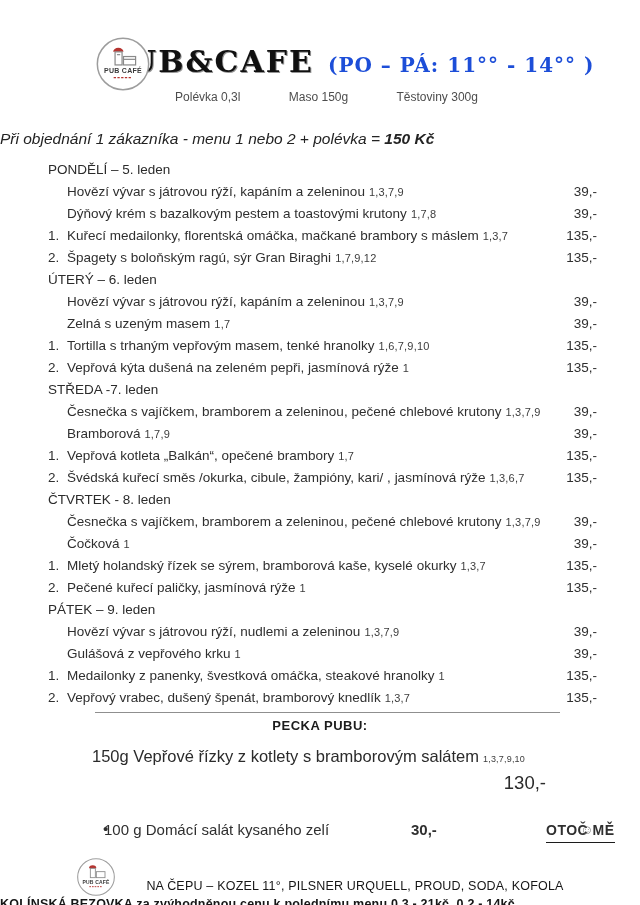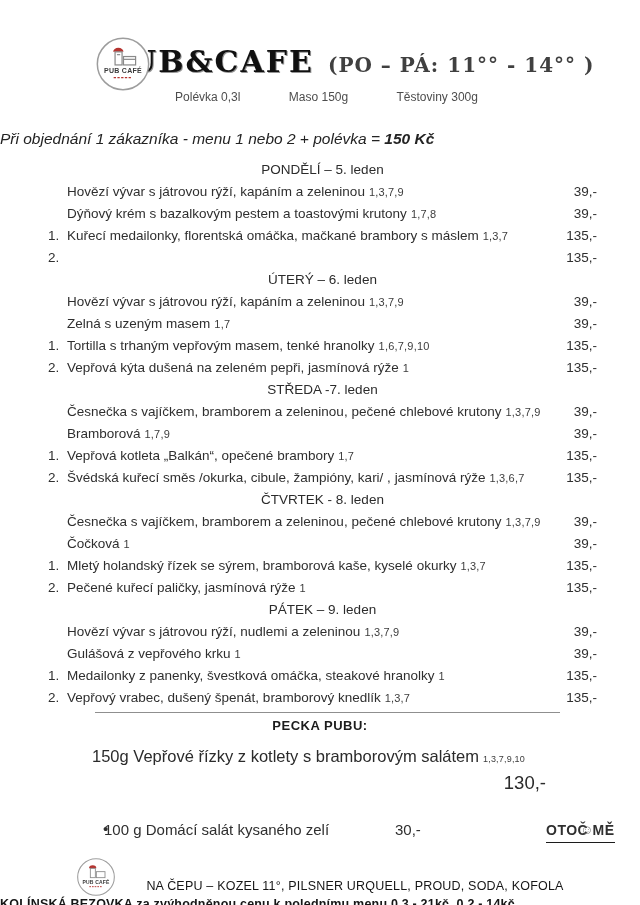--- a/index.html
+++ b/index.html
@@ -15,45 +15,45 @@
   .logo-top{position:absolute;left:95px;top:36px;width:56px;height:56px;}
   .title-line{margin:44px 0 0 60px;text-align:center;line-height:36px;white-space:nowrap;}
   .brand{
     font-family:"DejaVu Serif", serif;
     font-weight:bold;font-size:30px;color:#101010;
     letter-spacing:2px;
     text-shadow:1px 1px 0 rgba(60,60,60,.55);
   }
   .hours{
     font-family:"DejaVu Serif", serif;
-    font-weight:bold;font-size:20px;color:#404040;
+    font-weight:bold;font-size:20px;color:#1d4ed8;
     margin-left:14px;letter-spacing:1px;
   }
   .measures{margin-top:5px;text-align:center;font-size:12px;color:#4d4d4d;line-height:15px;}
   .measures span{margin:0 16px;padding-left:13px;}
   .promo{margin-top:24px;text-align:left;font-style:italic;font-size:15.5px;color:#232323;line-height:20px;}
   .promo b{font-weight:bold;}
   
   .menu{margin:10px 43px 0 48px;}
-  .day-title{text-align:center;line-height:22px;font-size:13.5px;color:#2b2b2b;}
+  .day-title{line-height:22px;font-size:13.5px;color:#2b2b2b;}
   .row{display:flex;align-items:baseline;line-height:22px;font-size:13.5px;}
   .num{flex:0 0 19px;}
   .txt{white-space:nowrap;}
   .allergens{font-size:11px;color:#3c3c3c;margin-left:4px;letter-spacing:.2px;}
   .price{margin-left:auto;padding-left:8px;}
   
   .divider{border:none;border-top:1.2px solid #8f8f8f;margin:3px 80px 0 95px;}
   .special-title{margin-top:5px;text-align:center;font-size:13px;font-weight:bold;letter-spacing:.5px;color:#1c1c1c;line-height:16px;}
   .special-row{display:flex;align-items:baseline;margin:10px 94px 0 92px;font-size:16.5px;line-height:24px;color:#2b2b2b;flex-direction:column;}
   .special-row .allergens{font-size:9px;}
   .special-price{margin-left:auto;font-size:18.5px;}
   .side-row{position:relative;margin-top:24px;height:22px;font-size:15px;line-height:22px;}
   .side-bullet{position:absolute;left:103px;top:-1px;font-size:15px;}
   .side-text{position:absolute;left:104px;}
-  .side-price{position:absolute;left:395px;font-weight:400;}
+  .side-price{position:absolute;left:411px;font-weight:700;}
   .flip{position:absolute;left:546px;font-weight:bold;font-size:14px;letter-spacing:.5px;border-bottom:1.6px solid #1c1c1c;padding-bottom:1px;}
   .smiley{position:absolute;left:580px;color:#7a7a7a;font-size:13px;}
   
   .footer{margin-top:16px;}
   .footer-line1{display:flex;justify-content:center;align-items:flex-end;white-space:nowrap;}
   .logo-bottom{width:40px;height:40px;margin-right:30px;margin-bottom:-2px;}
   .footer-text{font-size:12.5px;font-weight:400;color:#161616;line-height:18px;letter-spacing:.2px;}
   .footer-line2{text-align:left;font-size:12.5px;font-weight:600;color:#161616;line-height:19px;letter-spacing:.2px;}
   
   .logo-circle{fill:#fff;stroke:#9d9d9d;stroke-width:1.6;}
@@ -106,20 +106,21 @@
             <span class="txt">Dýňový krém s bazalkovým pestem a toastovými krutony<span class="allergens">1,7,8</span></span>
             <span class="price">39,-</span>
           </div>
           <div class="row">
             <span class="num">1.</span>
             <span class="txt">Kuřecí medailonky, florentská omáčka, mačkané brambory s máslem<span class="allergens">1,3,7</span></span>
             <span class="price">135,-</span>
           </div>
           <div class="row">
             <span class="num">2.</span>
+            <span class="txt">Špagety s boloňským ragú, sýr Gran Biraghi<span class="allergens">1,7,9,12</span></span>
             <span class="price">135,-</span>
           </div>
         </div>
   </section>
 
   <section class="day">
     <div class="day-title">ÚTERÝ – 6. leden</div>
     <div class="day-rows">
           <div class="row">
             <span class="num"></span>

